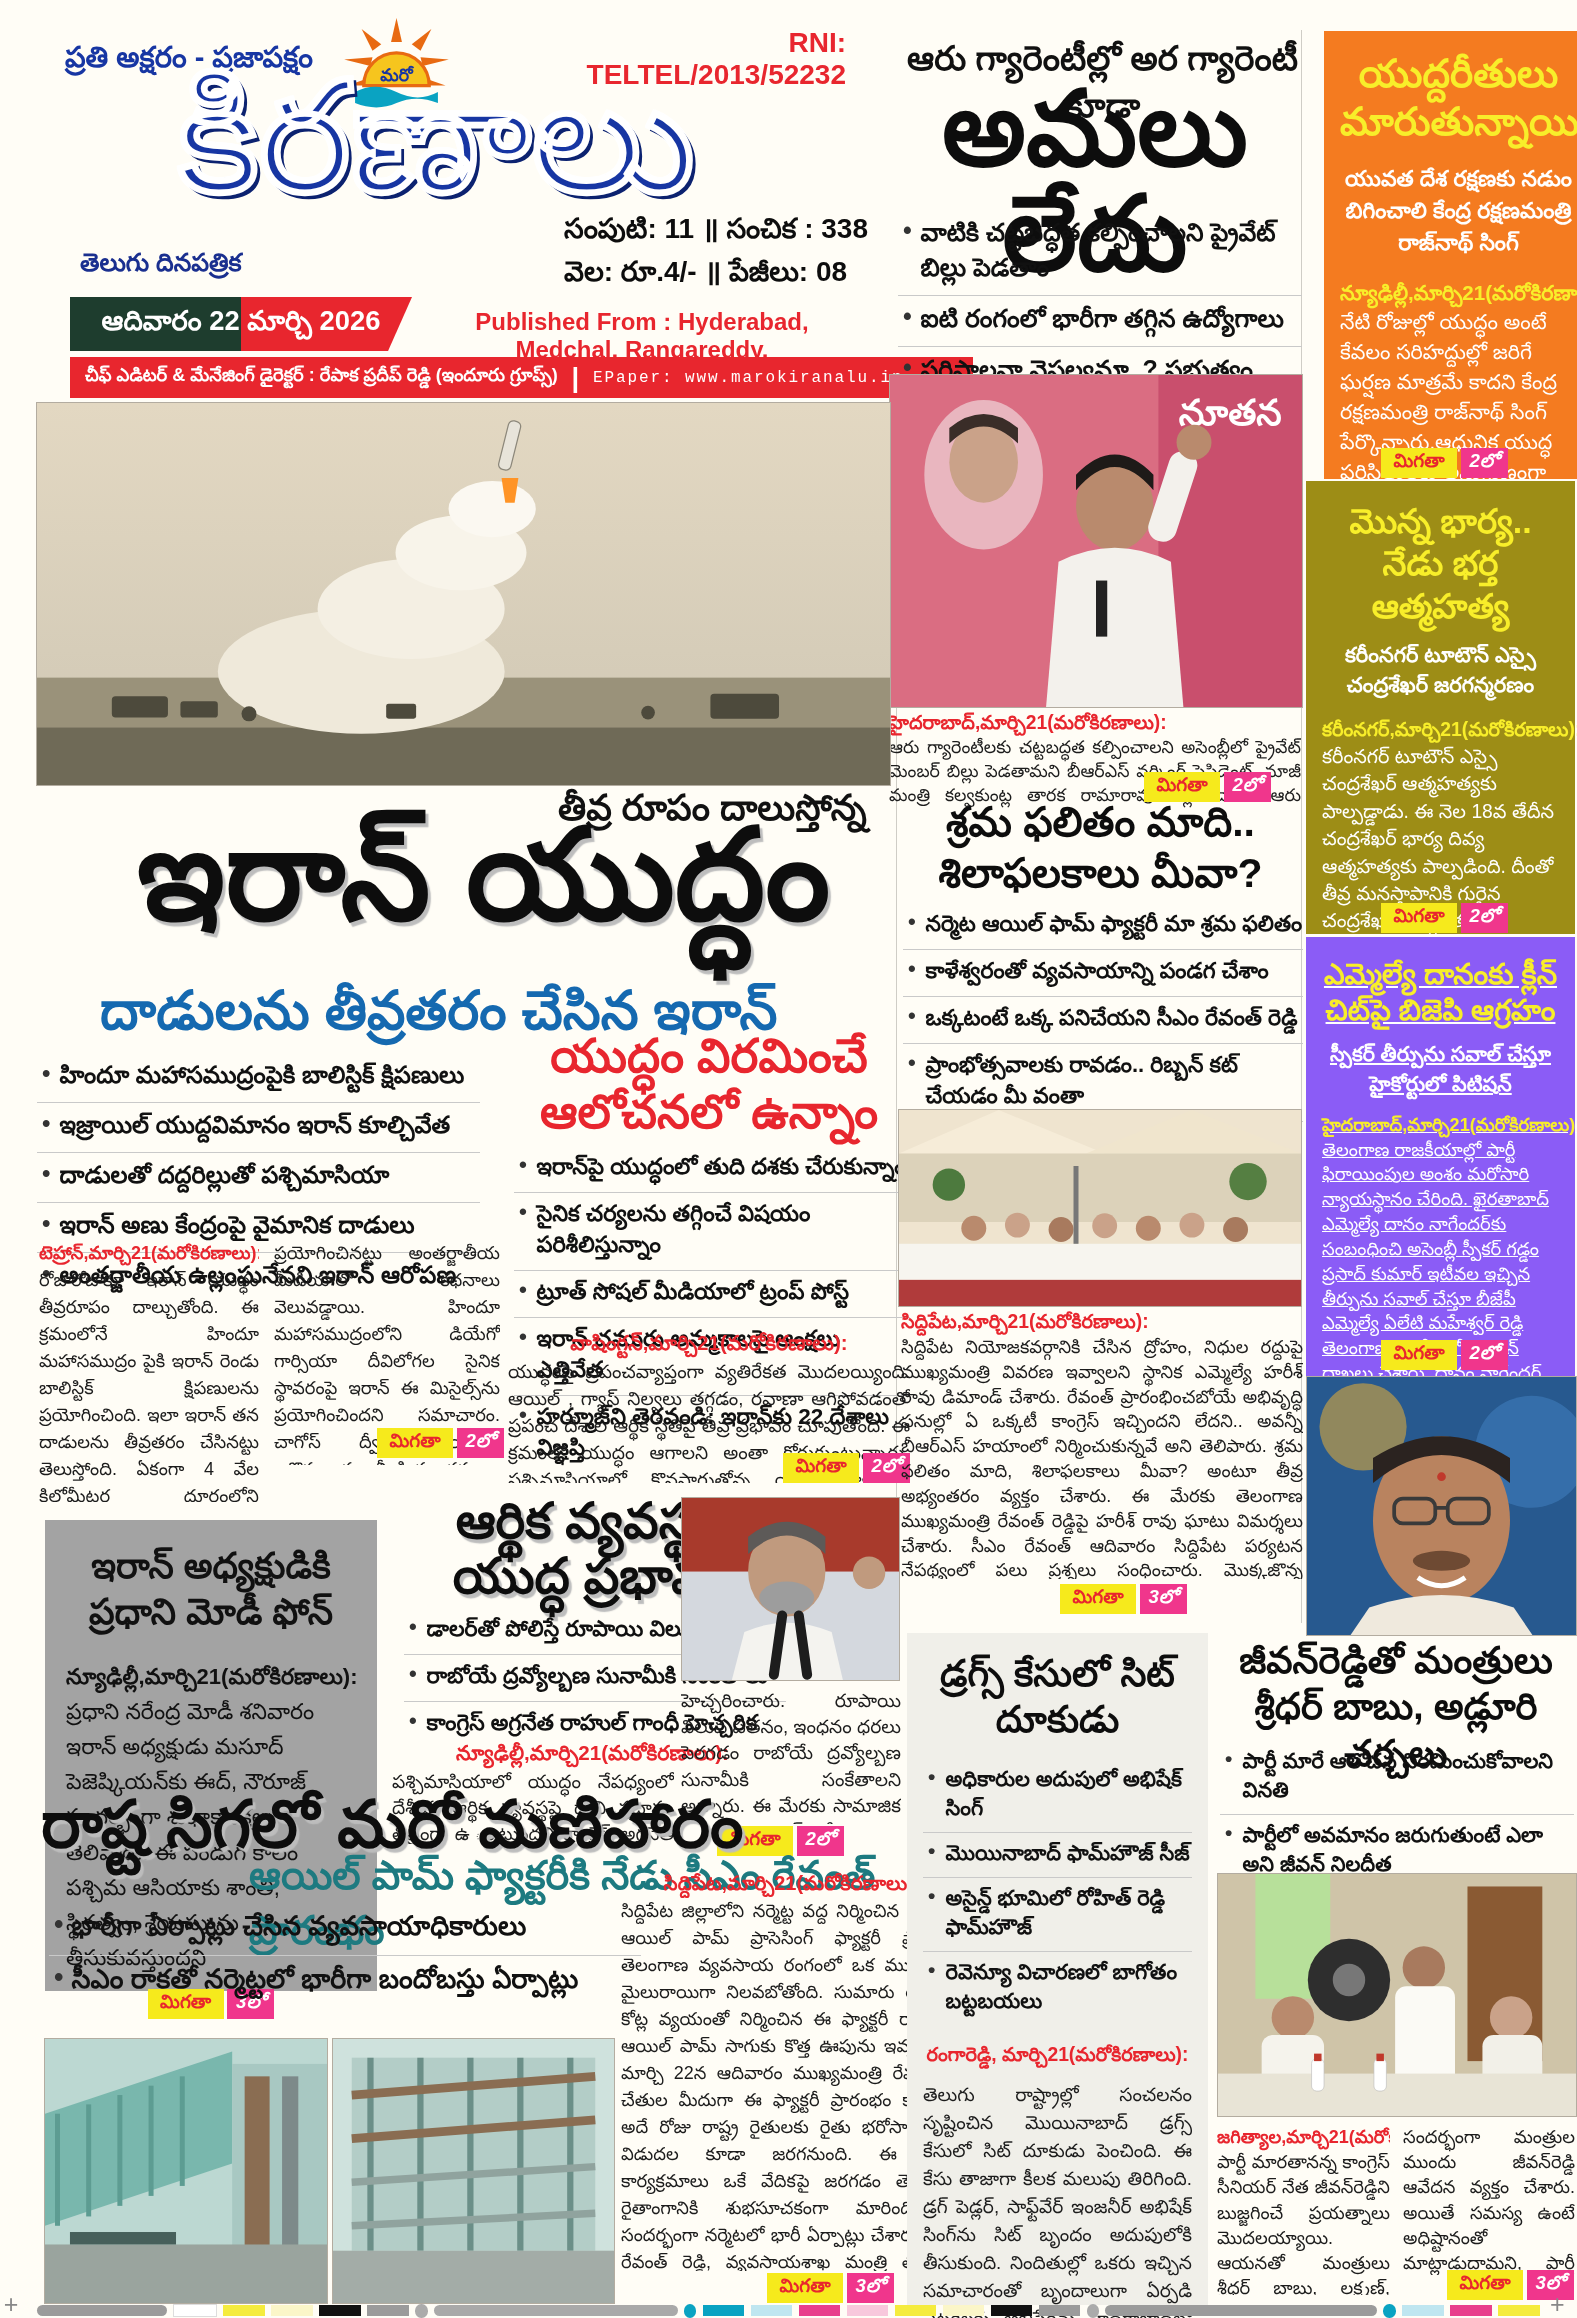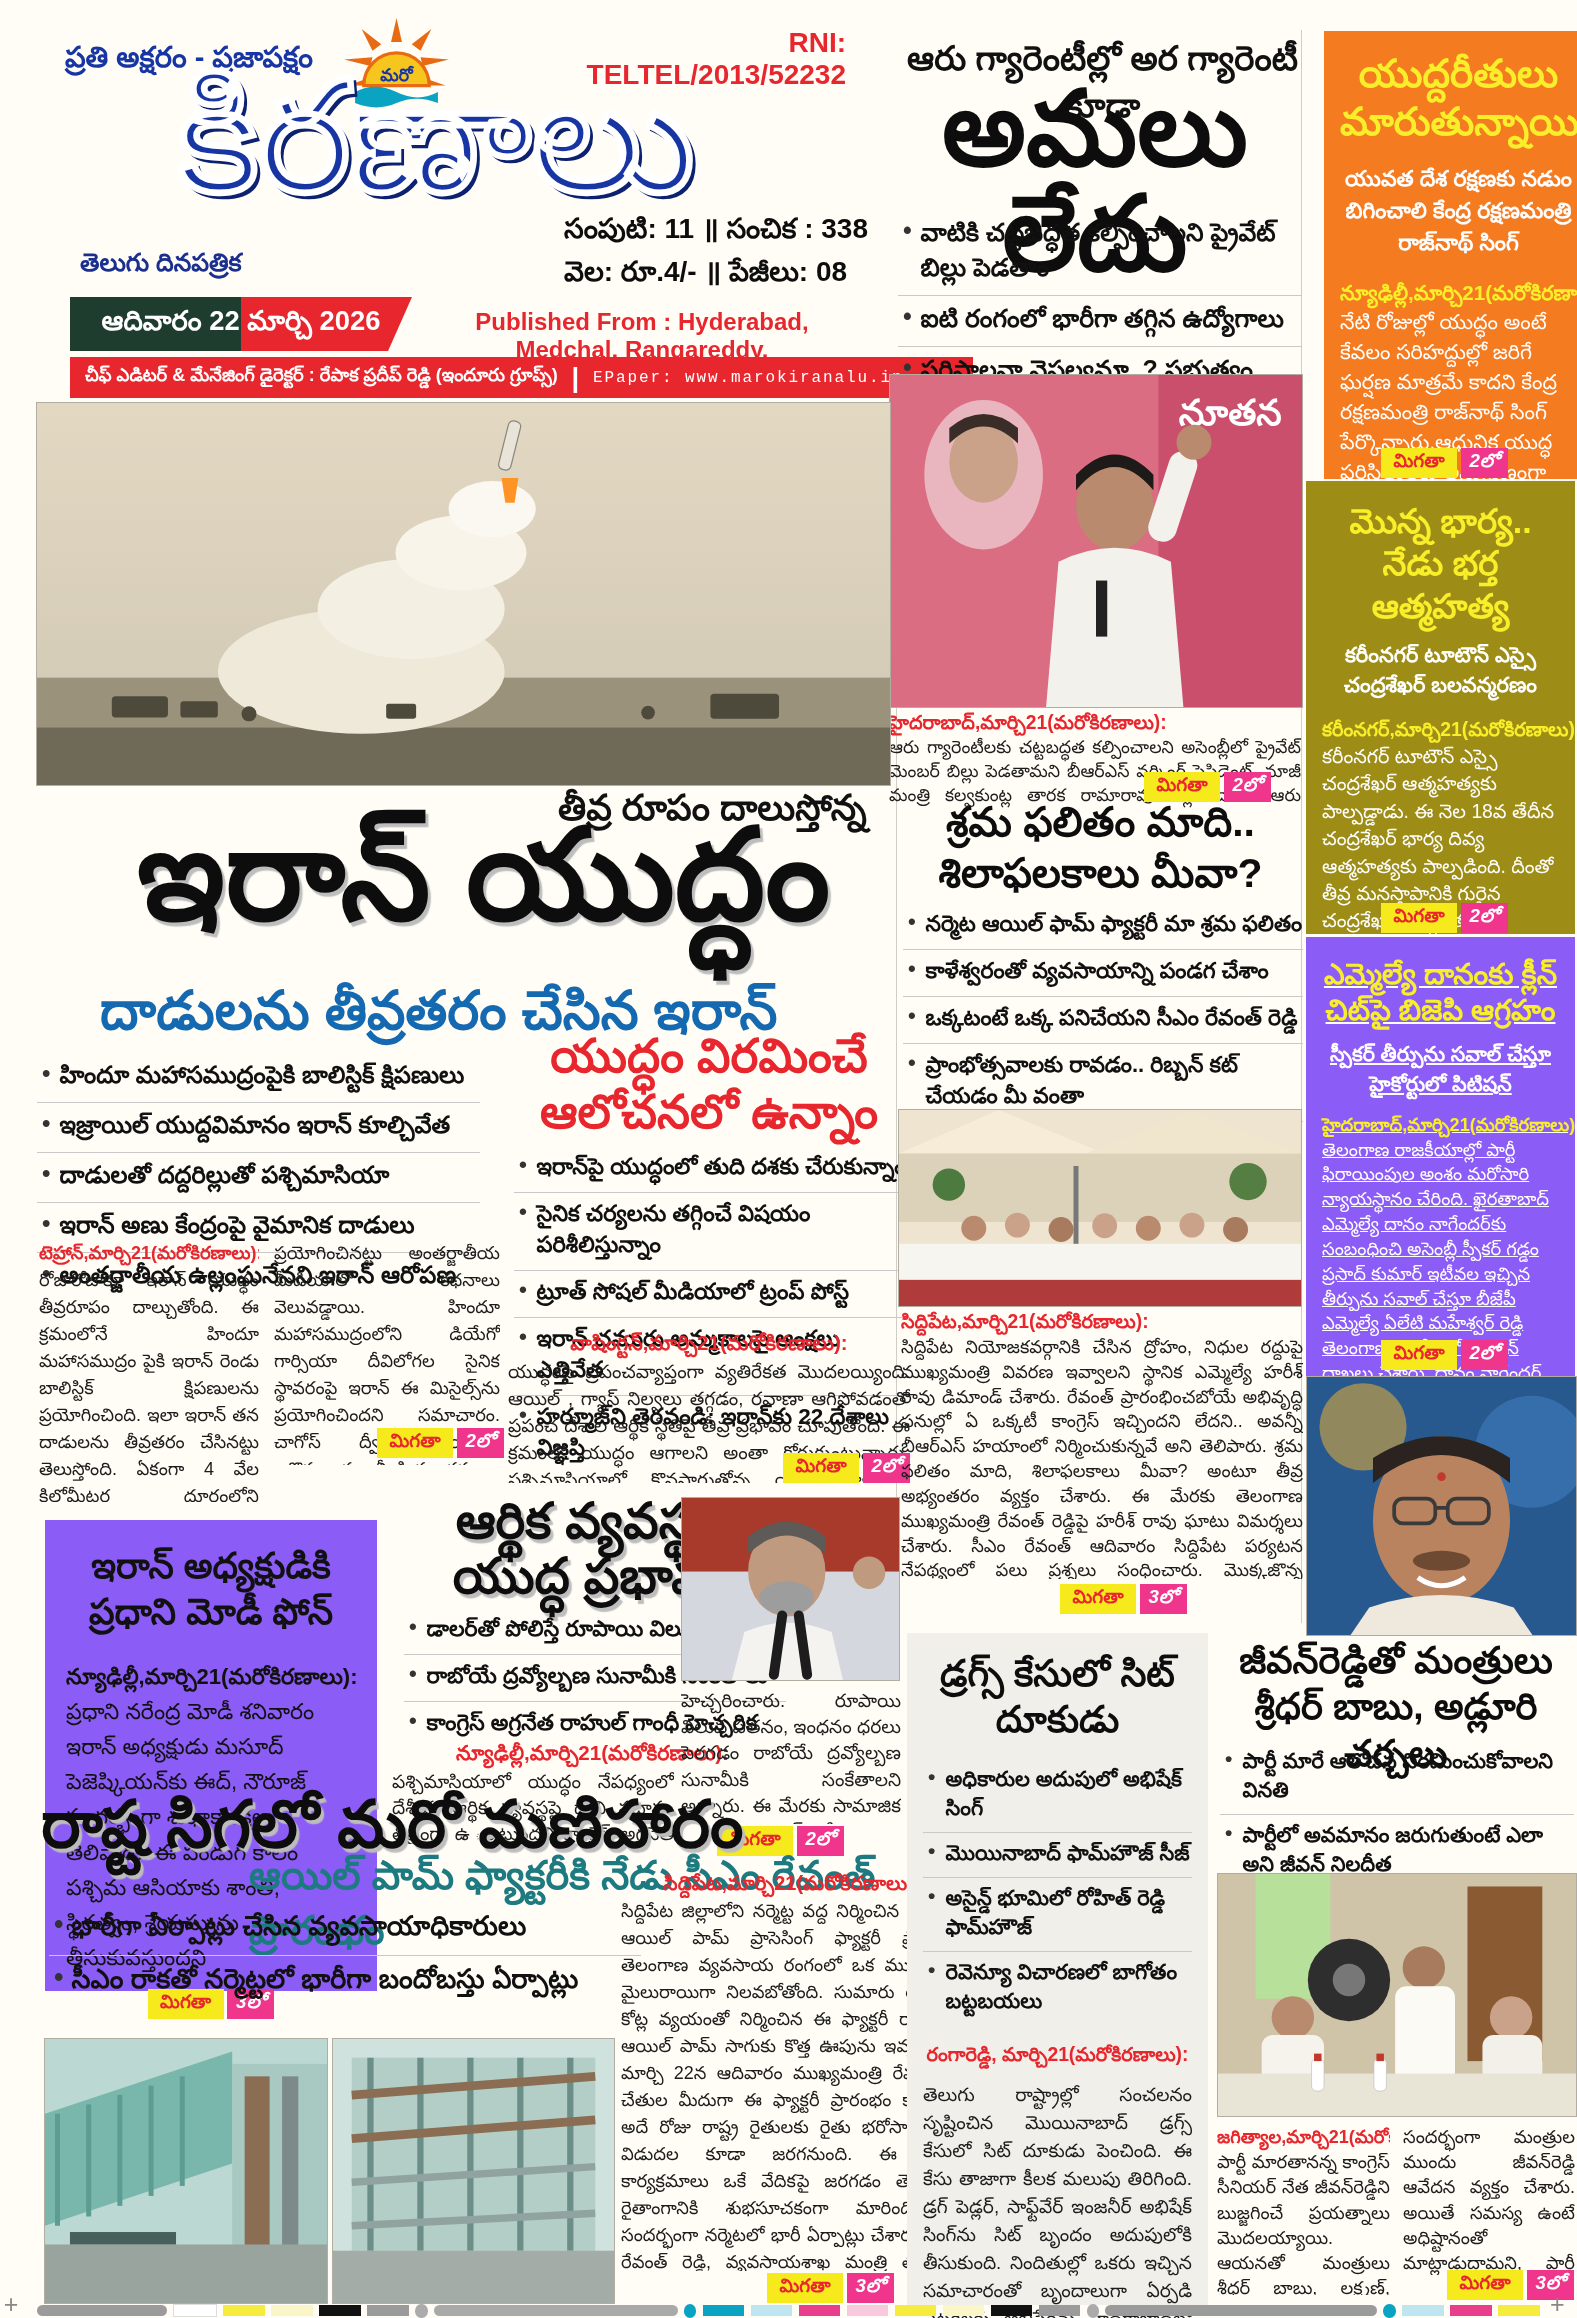--- a/index.html
+++ b/index.html
@@ -176,21 +176,21 @@
   </ul>
   <div class="abs center" style="left:508px;top:1331px;width:402px;font-size:20.6px;">
     <span class="dl">వాషింగ్టన్,మార్చి21(మరోకిరణాలు):</span>
   </div>
   <p class="abs body-txt" style="left:508px;top:1358px;width:402px;height:125px;font-size:18.7px;line-height:1.45;overflow:hidden;">యుద్ధంపై ప్రపంచవ్యాప్తంగా వ్యతిరేకత మొదలయ్యింది. ఆయిల్ , గ్యాస్ నిల్వలు తగ్గడం, రవాణా ఆగిపోవడంతో ప్రపంచ దేశాల ఆర్థిక స్థితిపై తీవ్ర ప్రభావం చూపుతోంది. ఈ క్రమంలో యుద్ధం ఆగాలని అంతా కోరుకుంటున్నారు. పశ్చిమాసియాలో కొనసాగుతోన్న యుద్ధ జ్వాలలపై ప్రపంచవ్యాప్తంగా ఆందోళనలు వ్యక్తమవుతున్నాయి. ఈక్రమంలో ఇరాన్‌తో యుద్ధం  ముగించే</p>
   <div class="abs badge-row" style="left:783px;top:1453px;">
     <span class="b-more">మిగతా</span>
     <span class="b-pg">2లో</span>
   </div>
 
-  <div class="abs" style="left:45px;top:1520px;width:332px;height:471px;background:#8b5cf6;box-sizing:border-box;padding:22.5px 21px;">
+  <div class="abs" style="left:45px;top:1520px;width:332px;height:471px;background:#a3a3a3;box-sizing:border-box;padding:22.5px 21px;">
     <h3 class="center" style="font-size:36px;font-weight:900;color:#111;line-height:1.3;">ఇరాన్ అధ్యక్షుడికి ప్రధాని మోడీ ఫోన్</h3>
     <p style="margin-top:22.5px;font-size:22px;line-height:1.6;color:#111;">
       <span style="font-weight:900;">న్యూఢిల్లీ,మార్చి21(మరోకిరణాలు):</span>
       <span>ప్రధాని నరేంద్ర మోడీ శనివారం ఇరాన్ అధ్యక్షుడు మసూద్ పెజెష్కియన్‌కు ఈద్, నౌరూజ్ సందర్భంగా శుభాకాంక్షలు తెలిపారు. ఈ పండుగ కాలం పశ్చిమ ఆసియాకు శాంతి, స్థిరత్వం, శ్రేయస్సును తీసుకువస్తుందని</span>
     </p>
     <div class="badge-row" style="justify-content:center;margin-top:13.7px;">
       <span class="b-more">మిగతా</span>
       <span class="b-pg">3లో</span>
     </div>
   </div>
@@ -274,21 +274,21 @@
       <span>నేటి రోజుల్లో యుద్ధం అంటే కేవలం సరిహద్దుల్లో జరిగే ఘర్షణ మాత్రమే కాదని కేంద్ర రక్షణమంత్రి రాజ్‌నాథ్ సింగ్ పేర్కొన్నారు.ఆధునిక యుద్ధ పరిస్థితులకు అనుగుణంగా దేశంలో ఆయుధ సంపత్తిని అభివృద్ధి చేస్తున్నట్లు కేంద్ర మంత్రి పేర్కొన్నారు. అందులో భాగంగానే సాయుధ దళాలకు అధునాతన, స్వదేశీ ఆయుధాలు, సాంకేతిక పరిజ్ఞానాన్ని</span>
     </p>
   </div>
   <div class="abs badge-row" style="left:1381px;top:448px;">
     <span class="b-more">మిగతా</span>
     <span class="b-pg">2లో</span>
   </div>
 
   <div class="abs rail-box" style="left:1306px;top:481px;width:269px;height:453px;background:#9d8d16;">
     <h2 style="font-size:34px;">మొన్న భార్య.. నేడు భర్త ఆత్మహత్య</h2>
-    <p class="sub" style="font-size:21px;margin-top:12.5px;">కరీంనగర్ టూటౌన్ ఎస్సై చంద్రశేఖర్ బలవన్మరణం</p>
+    <p class="sub" style="font-size:21px;margin-top:12.5px;">కరీంనగర్ టూటౌన్ ఎస్సై చంద్రశేఖర్ జరగన్మరణం</p>
     <p style="margin-top:15px;font-size:19.3px;line-height:1.42;">
       <span class="dl">కరీంనగర్,మార్చి21(మరోకిరణాలు):</span>
       <span>కరీంనగర్ టూటౌన్ ఎస్సై చంద్రశేఖర్ ఆత్మహత్యకు పాల్పడ్డాడు. ఈ నెల 18వ తేదీన చంద్రశేఖర్ భార్య దివ్య ఆత్మహత్యకు పాల్పడింది. దీంతో తీవ్ర మనస్తాపానికి గురైన చంద్రశేఖర్.. ఇల్లంతకుంట మండలం సీతంపేటలోని అత్తగారింట్లో ఉరివేసుకున్నాడు. కరీంనగర్ జిల్లా ఇల్లందకుంట మండలం సీతంపేటకు చెందిన దివ్య(30)కు 2016లో దేసు చంద్రశేఖర్‌తో వివాహమైంది. ప్రస్తుతం వీరు కరీంనగర్‌లోని హనుమాన్‌నగర్‌లో</span>
     </p>
   </div>
   <div class="abs badge-row" style="left:1381px;top:903px;">
     <span class="b-more">మిగతా</span>
     <span class="b-pg">2లో</span>
   </div>
 

